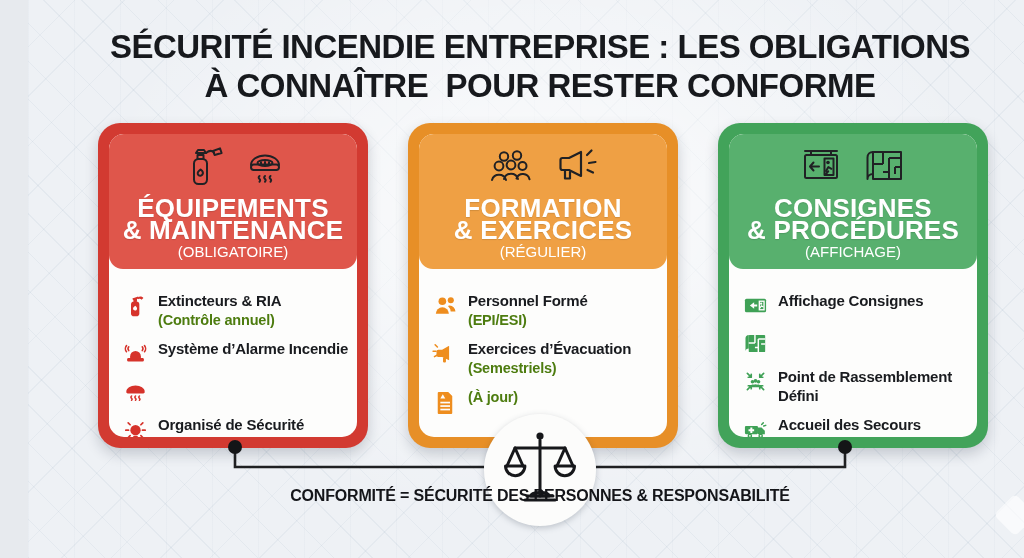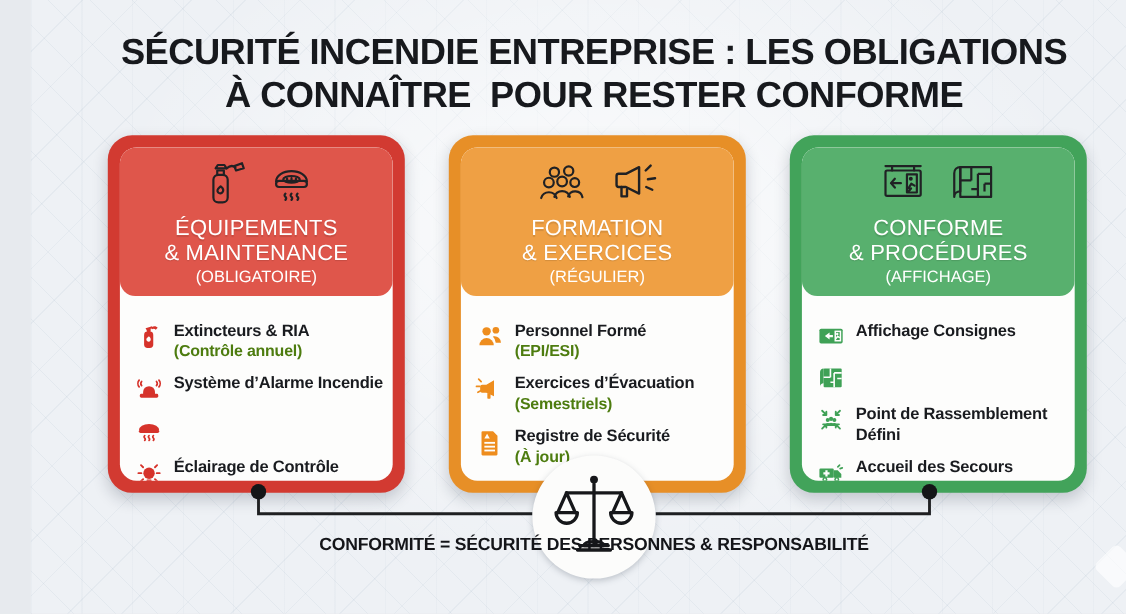--- a/index.html
+++ b/index.html
@@ -27,21 +27,21 @@
     box-shadow:0 6px 14px rgba(25,35,55,.20);
   }
   .card-0{left:70px;} .card-1{left:380px;} .card-2{left:690px;}
   .card-inner{background:#fdfdfc;border-radius:15px;height:100%;display:flex;flex-direction:column;overflow:hidden;}
   .card-header{
     background:var(--header);border-radius:14px;text-align:center;
     padding:5px 4px 9px;color:#fff;flex:none;
   }
   .icons-row{display:flex;justify-content:center;align-items:center;gap:16px;height:58px;}
   .icons-row svg{height:48px;width:auto;}
-  .card-title{font-size:20px;font-weight:normal;line-height:22px;letter-spacing:.2px;
+  .card-title{font-size:26px;font-weight:bold;line-height:22px;letter-spacing:.2px;
     text-shadow:0 1px 1px rgba(0,0,0,.12);}
   .card-subtitle{font-size:15px;font-weight:normal;margin-top:2px;}
   .card-items{padding:23px 8px 8px 13px;display:flex;flex-direction:column;gap:11px;}
   .item{display:flex;gap:9px;align-items:flex-start;color:var(--icon);}
   .item svg{width:27px;height:27px;flex:none;margin-top:0px;}
   .item-text{color:#191b1f;font-size:15px;line-height:18.5px;font-weight:bold;letter-spacing:-0.2px;}
   .item-text.nowrap{white-space:nowrap;}
   .item-sub{font-weight:bold;font-size:14.5px;color:#4d7c0f;}
   .item-sub:empty{display:none;}
   
@@ -112,21 +112,21 @@
             <path d="M8.5 16c-.7.6-.7 1.4 0 2 .6.5.6 1.2 0 1.8M12 16c-.7.6-.7 1.4 0 2 .6.5.6 1.2 0 1.8M15.5 16c-.7.6-.7 1.4 0 2 .6.5.6 1.2 0 1.8" stroke="currentColor" stroke-width="1.4" fill="none" stroke-linecap="round"></path>
           </svg>
         </div>
         <div class="item">
           <svg viewBox="0 0 24 24" fill="currentColor">
             <circle cx="12" cy="12.6" r="4.6"></circle>
             <rect x="10" y="17.6" width="4" height="1.9" rx="0.5"></rect>
             <rect x="10.7" y="20" width="2.6" height="1.4" rx="0.7"></rect>
             <path d="M5.8 12.6H3.4M20.6 12.6h-2.4M7.2 7.8 5.5 6.1M16.8 7.8l1.7-1.7M7.2 17.4l-1.7 1.7M16.8 17.4l1.7 1.7" stroke="currentColor" stroke-width="1.5" stroke-linecap="round" fill="none"></path>
           </svg>
-          <div class="item-text"><span>Éclairage de Contrôle</span><div class="item-sub">(Test régulier)</div></div>
+          <div class="item-text"><span>Organisé de Sécurité</span><div class="item-sub">(Test régulier)</div></div>
         </div>
       </div>
     </div>
   </div>
 
   <div class="card card-1" style="--accent: #e78f27; --header: #efa044; --icon: #ee8d1e;">
     <div class="card-inner">
       <div class="card-header">
         <div class="icons-row">
           <svg viewBox="0 0 48 48" fill="none" stroke="#202124" stroke-width="2" stroke-linecap="round">
@@ -165,21 +165,21 @@
           <div class="item-text nowrap"><span>Exercices d’Évacuation</span><div class="item-sub">(Semestriels)</div></div>
         </div>
         <div class="item">
           <svg viewBox="0 0 24 24" fill="currentColor">
             <path d="M6 3.6h8.4l3.6 3.6v15a.9.9 0 0 1-.9.9H6a.9.9 0 0 1-.9-.9V4.5A.9.9 0 0 1 6 3.6z"></path>
             <path d="M9.6 5.6l2.2 3.8H7.4z" fill="#fdfdfc"></path>
             <rect x="7.4" y="12.2" width="8.6" height="1.5" fill="#fdfdfc"></rect>
             <rect x="7.4" y="15.3" width="8.6" height="1.5" fill="#fdfdfc"></rect>
             <rect x="7.4" y="18.4" width="8.6" height="1.5" fill="#fdfdfc"></rect>
           </svg>
-          <div class="item-text"><span>Registre de Sécurité</span><div class="item-sub">(À jour)</div></div>
+          <div class="item-text"><div class="item-sub">(À jour)</div></div>
         </div>
       </div>
     </div>
   </div>
 
   <div class="card card-2" style="--accent: #42a35a; --header: #58b06e; --icon: #3fa156;">
     <div class="card-inner">
       <div class="card-header">
         <div class="icons-row">
           <svg viewBox="0 0 48 48" fill="none" stroke="#202124" stroke-width="2" stroke-linecap="round" stroke-linejoin="round">
@@ -189,21 +189,21 @@
             <rect x="27.5" y="14.5" width="9" height="16.5"></rect>
             <circle cx="31" cy="18.5" r="1.8" fill="#202124" stroke="none"></circle>
             <path d="M29 27l2.4-4 3 1.8M28.5 30.5l2.7-3.2"></path>
           </svg>
           <svg viewBox="0 0 48 48" fill="none" stroke="#202124" stroke-width="2" stroke-linejoin="round">
             <path d="M12 8c-3.2 0-5.5 2.2-5.5 5.4V35c0-3 2.3-5 5.5-5z"></path>
             <rect x="12" y="8" width="28" height="27"></rect>
             <path d="M12 20h10M22 8v12M28 14h12M28 14v21M22 28h7M34 23h6M34 23v7"></path>
           </svg>
         </div>
-        <div class="card-title"><span>CONFORME</span><br><span>&amp; PROCÉDURES</span></div>
+        <div class="card-title"><span>CONSIGNES</span><br><span>&amp; PROCÉDURES</span></div>
         <div class="card-subtitle">(AFFICHAGE)</div>
       </div>
       <div class="card-items">
         <div class="item">
           <svg viewBox="0 0 24 24" fill="currentColor">
             <rect x="2.6" y="6" width="18.8" height="12" rx="1.4"></rect>
             <path d="M10.8 9.2 7 12l3.8 2.8v-1.9h2.7v-1.8h-2.7z" fill="#fdfdfc"></path>
             <rect x="15.4" y="8.2" width="4.2" height="7.6" fill="none" stroke="#fdfdfc" stroke-width="1.2"></rect>
             <circle cx="17" cy="10.4" r="1" fill="#fdfdfc"></circle>
             <path d="M16 14.2l1.2-2 1.5.9" stroke="#fdfdfc" stroke-width="1.1" fill="none" stroke-linecap="round"></path>

